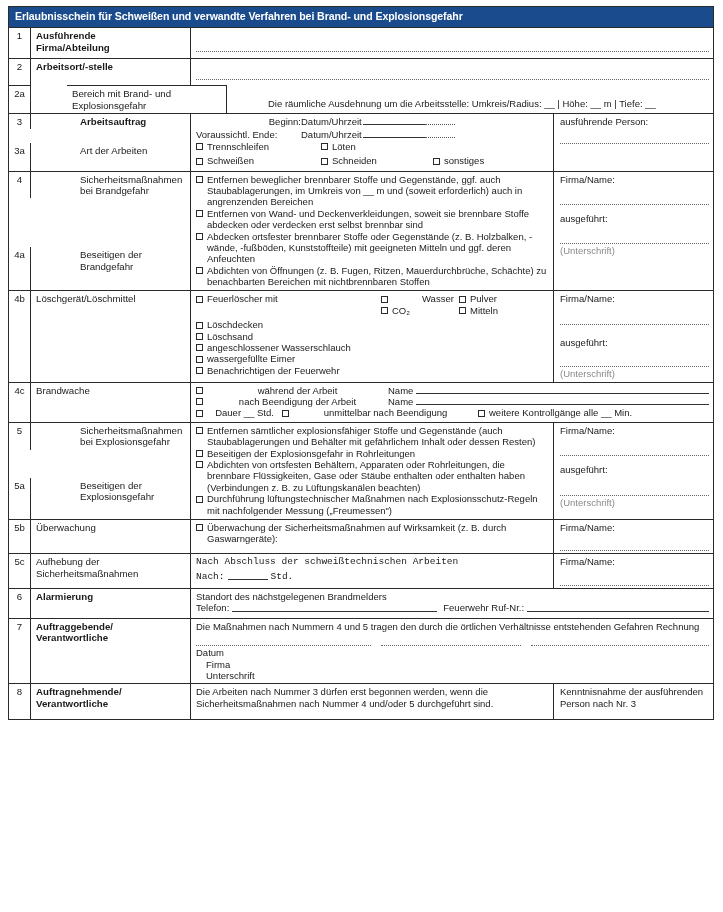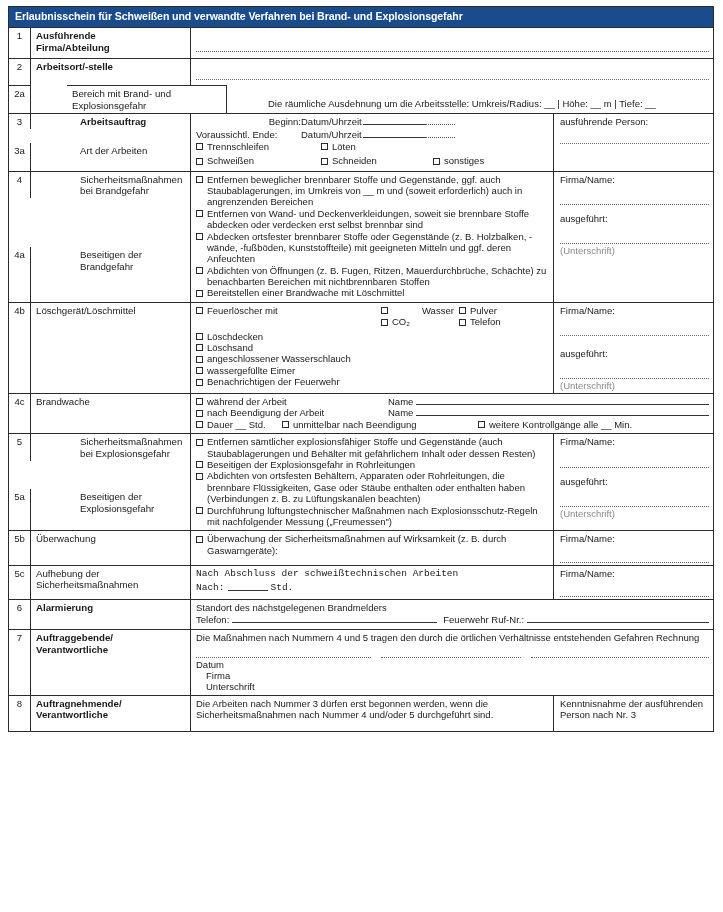--- a/index.html
+++ b/index.html
@@ -226,24 +226,20 @@
           <span class="txt">Entfernen von Wand- und Deckenverkleidungen, soweit sie brennbare Stoffe abdecken oder verdecken erst selbst brennbar sind</span>
         </div>
       <div class="opt">
           <span class="cb"></span>
           <span class="txt">Abdecken ortsfester brennbarer Stoffe oder Gegenstände (z. B. Holzbalken, -wände, -fußböden, Kunststoffteile) mit geeigneten Mitteln und ggf. deren Anfeuchten</span>
         </div>
       <div class="opt">
           <span class="cb"></span>
           <span class="txt">Abdichten von Öffnungen (z. B. Fugen, Ritzen, Mauerdurchbrüche, Schächte) zu benachbarten Bereichen mit nichtbrennbaren Stoffen</span>
         </div>
-      <div class="opt">
-          <span class="cb"></span>
-          <span class="txt">Bereitstellen einer Brandwache mit Löschmittel</span>
-        </div>
     </div>
 
     <div class="cright">
       <div>Firma/Name:</div>
       <div style="height:18px;"></div>
       <div class="ruleline"></div>
       <div class="mt8">ausgeführt:</div>
       <div style="height:18px;"></div>
       <div class="ruleline"></div>
       <div class="gray" style="margin-top:1px;">(Unterschrift)</div>
@@ -269,21 +265,21 @@
           </span>
       </div>
       <div class="fl">
         <span style="width:185px;"></span>
         <span class="opt" style="width:78px;">
             <span class="cb"></span>
             <span class="txt">CO₂</span>
           </span>
         <span class="opt">
             <span class="cb"></span>
-            <span class="txt">Telefon</span>
+            <span class="txt">Mitteln</span>
           </span>
       </div>
       <div class="opt mt3">
           <span class="cb"></span>
           <span class="txt">Löschdecken</span>
         </div>
       <div class="opt">
           <span class="cb"></span>
           <span class="txt">Löschsand</span>
         </div>
@@ -307,21 +303,21 @@
       <div class="mt12">ausgeführt:</div>
       <div style="height:17px;"></div>
       <div class="ruleline"></div>
       <div class="gray" style="margin-top:1px;">(Unterschrift)</div>
     </div>
   </div>
 
   <div class="row">
     <div class="cnum">4c</div>
     <div class="clabel">Brandwache</div>
-    <div class="cmain" style="padding-bottom:3px;">
+    <div class="cmain" style="padding-bottom:3px;text-align:center;">
       <div class="fl">
         <span class="opt" style="width:192px;">
             <span class="cb"></span>
             <span class="txt">während der Arbeit</span>
           </span>
         <span>Name</span>
         <span class="fillsolid" style="flex:1;margin-left:3px;"></span>
       </div>
       <div class="fl">
         <span class="opt" style="width:192px;">

